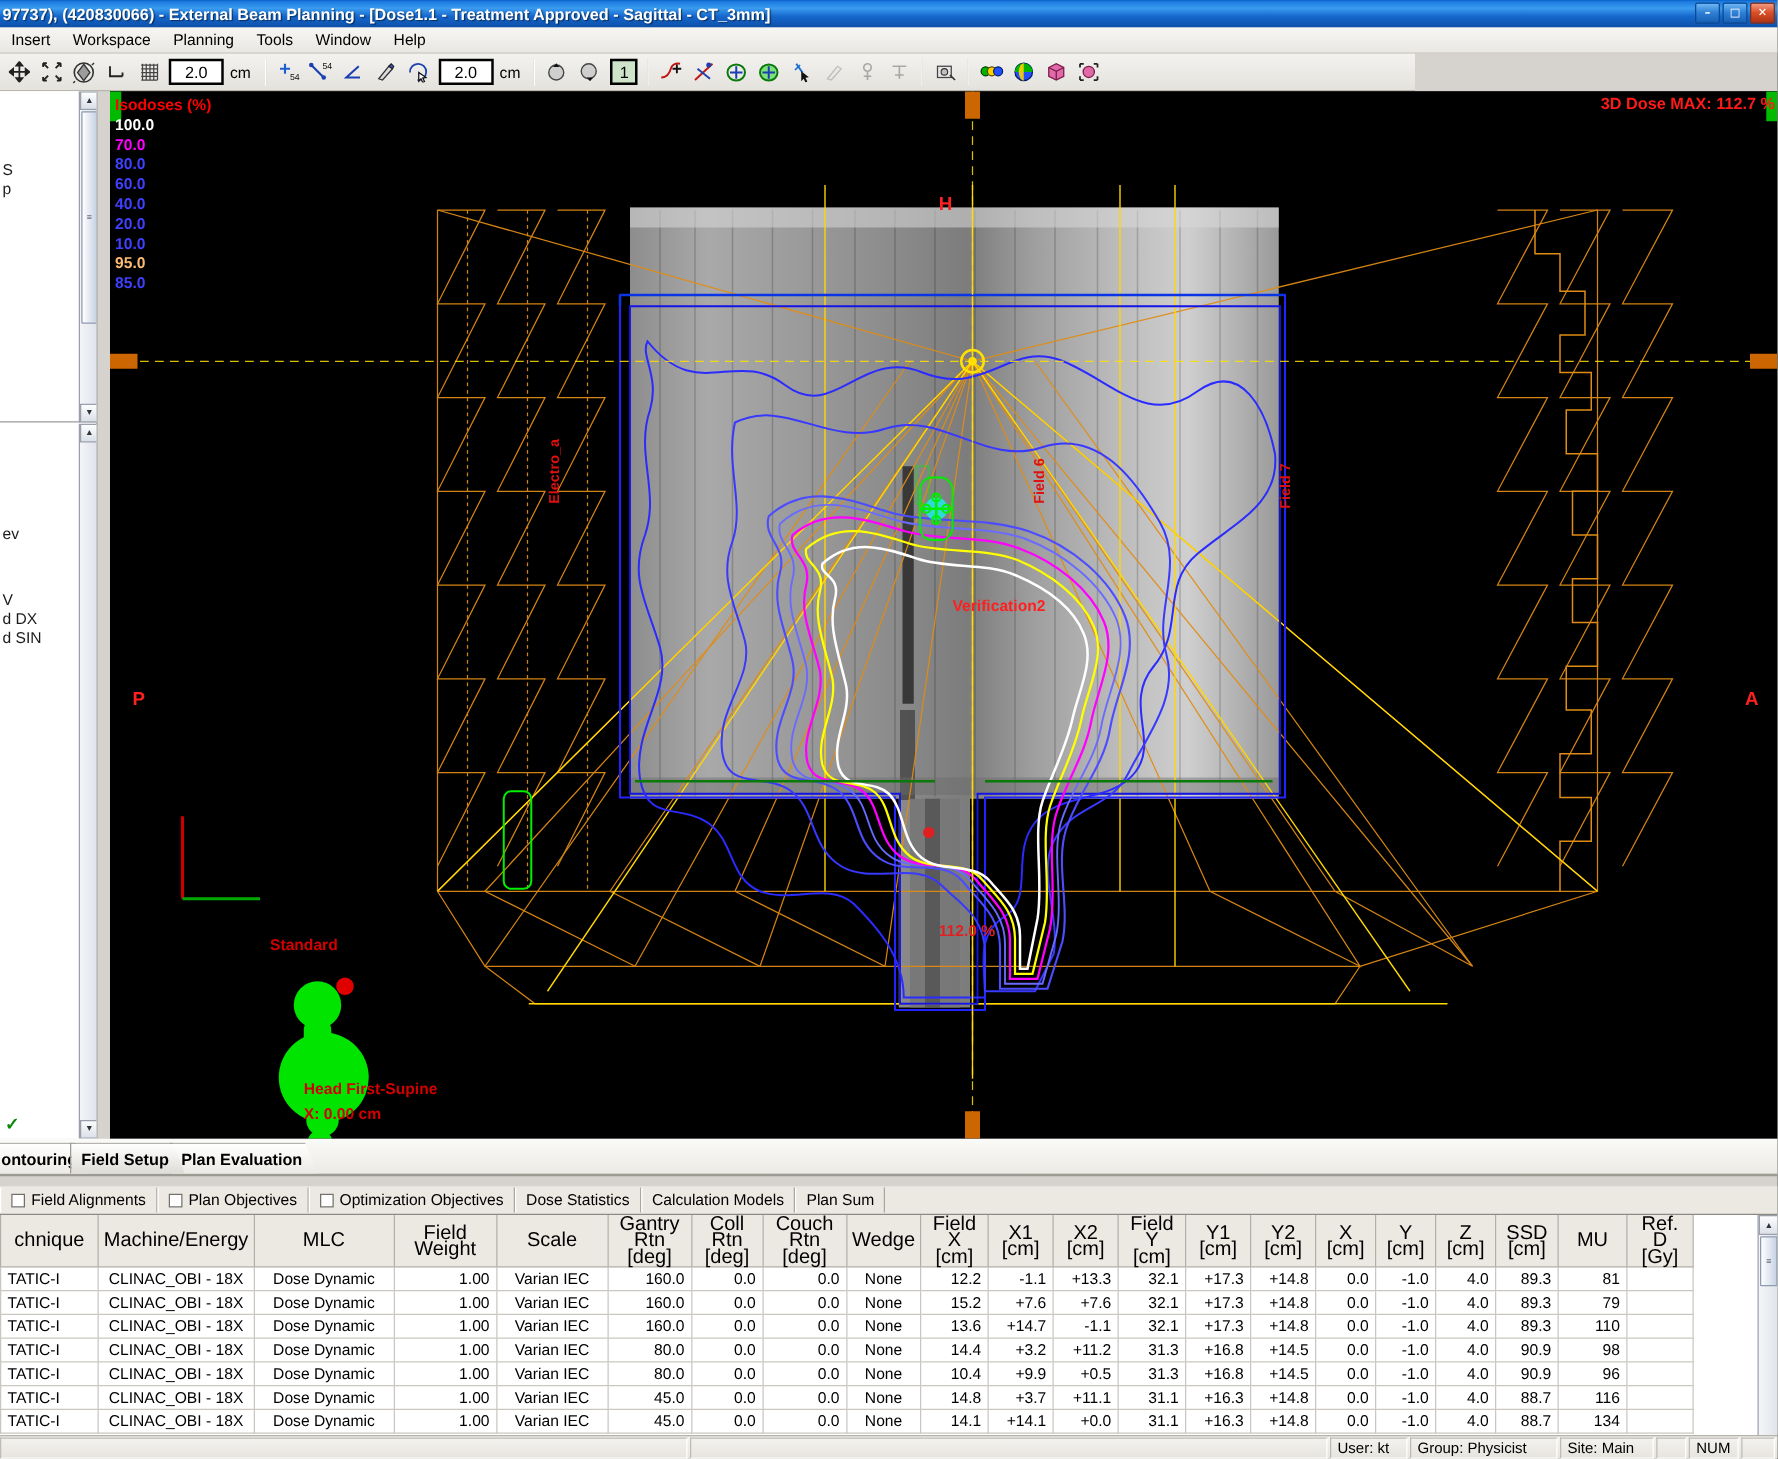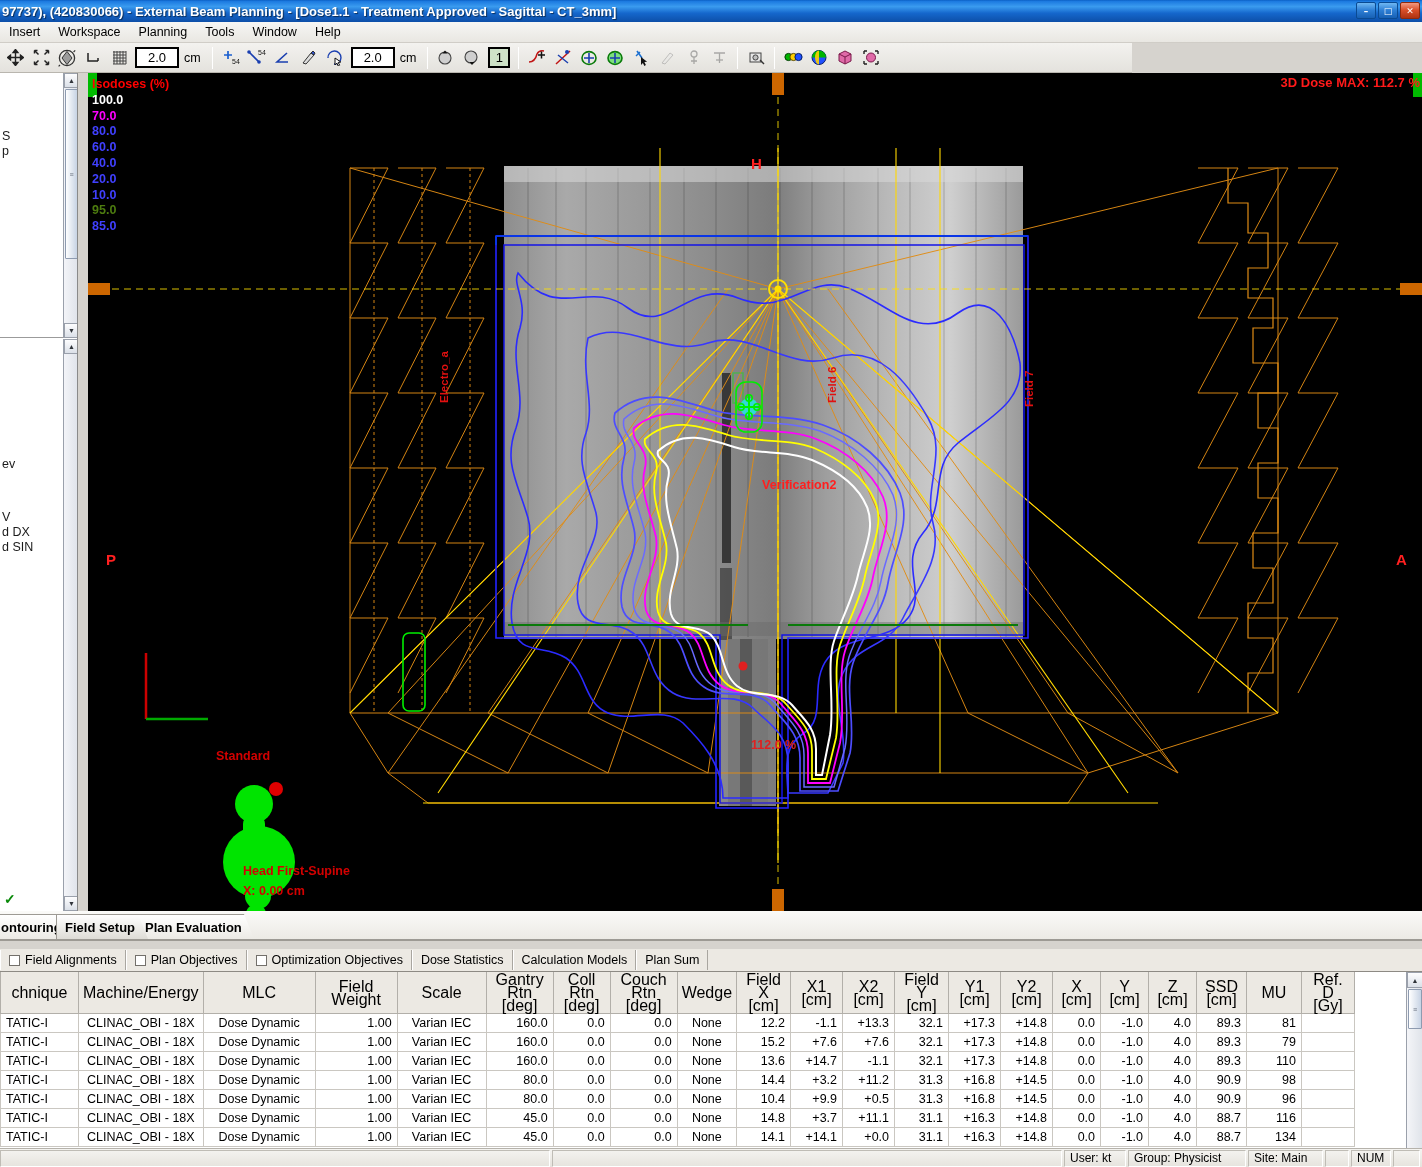--- a/index.html
+++ b/index.html
@@ -404,21 +404,21 @@
         <div class="sb-line">S</div>
         <div class="sb-line">p</div>
       </div>
       <div class="sb-scroll" style="height:265px">
         <div class="sb-arrow">▲</div>
         <div class="sb-thumb" style="height:170px">≡</div>
         <div class="sb-arrow" style="position:absolute;bottom:0;left:0;">▼</div>
       </div>
     </div>
     <div id="sb-bot">
-      <div style="padding-top:118px">
+      <div style="padding-top:81px">
         <div class="sb-line">ev</div>
       </div>
       <div style="padding-top:38px">
         <div class="sb-line">V</div>
         <div class="sb-line">d DX</div>
         <div class="sb-line">d SIN</div>
       </div>
       <div class="sb-scroll" style="height:572px">
         <div class="sb-arrow">▲</div>
         <div class="sb-arrow" style="position:absolute;bottom:0;left:0;">▼</div>
@@ -654,21 +654,21 @@
 
     <div id="isolegend">
       <div class="ihdr">Isodoses (%)</div>
       <div class="irow" style="color:#ffffff">100.0</div>
       <div class="irow" style="color:#ff00ff">70.0</div>
       <div class="irow" style="color:#4040ff">80.0</div>
       <div class="irow" style="color:#4040ff">60.0</div>
       <div class="irow" style="color:#4040ff">40.0</div>
       <div class="irow" style="color:#4040ff">20.0</div>
       <div class="irow" style="color:#4040ff">10.0</div>
-      <div class="irow" style="color:#4d7c0f">95.0</div>
+      <div class="irow" style="color:#fdba74">95.0</div>
       <div class="irow" style="color:#4040ff">85.0</div>
     </div>
 
     <div id="dosemax">3D Dose MAX: 112.7 %</div>
 
     <div class="vtxt cardinal" style="left:663px; top:82px;">H</div>
 
     <div class="vtxt cardinal" style="left:18px;  top:478px;">P</div>
     <div class="vtxt cardinal" style="left:1308px;top:478px;">A</div>
 

